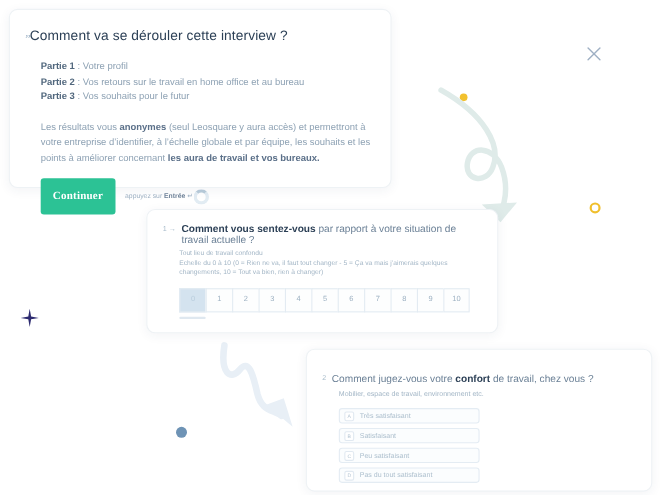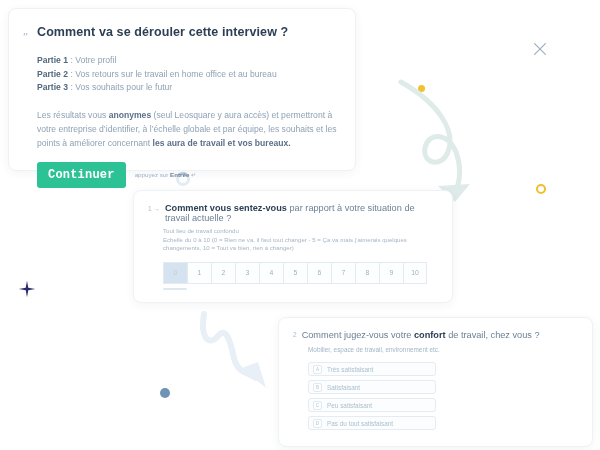--- a/index.html
+++ b/index.html
@@ -120,38 +120,38 @@
     width: 320px;
     height: 113px;
     padding: 12px 14px 0 14px;
   }
 
   .card-comfort {
     left: 278px;
     top: 317px;
     width: 315px;
     height: 130px;
-    padding: 11px 14px 0 14px;
+    padding: 20px 14px 0 14px;
   }
 
   
   .quote-mark {
     position: absolute;
     left: 14px;
     top: 22px;
     font-size: 11px;
     line-height: 1;
     color: #9fb3c6;
     font-family: "Liberation Serif", serif;
   }
 
   .intro-title {
-    margin-left: 12px;
+    margin-left: 2px;
     font-size: 12.5px;
-    font-weight: bold;
+    font-weight: normal;
     color: #2b3f55;
     letter-spacing: 0.1px;
     margin-bottom: 15px;
   }
 
   .parts {
     margin-left: 12px;
     margin-bottom: 13px;
   }
   .part-line {
@@ -182,24 +182,24 @@
     margin-top: 12px;
     display: flex;
     align-items: center;
     gap: 9px;
   }
   .btn-continuer {
     background: #2cc295;
     color: #ffffff;
     border: none;
     border-radius: 3px;
-    font-family: Liberation Mono, monospace;
-    font-size: 12px;
+    font-family: Liberation Serif, serif;
+    font-size: 10px;
     font-weight: bold;
-    padding: 6px 11px;
+    padding: 11px 11px;
     letter-spacing: 0.2px;
     cursor: pointer;
   }
   .enter-hint {
     font-size: 6.2px;
     color: #9db0c2;
     white-space: nowrap;
   }
   .enter-hint b { color: #6e8298; font-weight: bold; }
 

